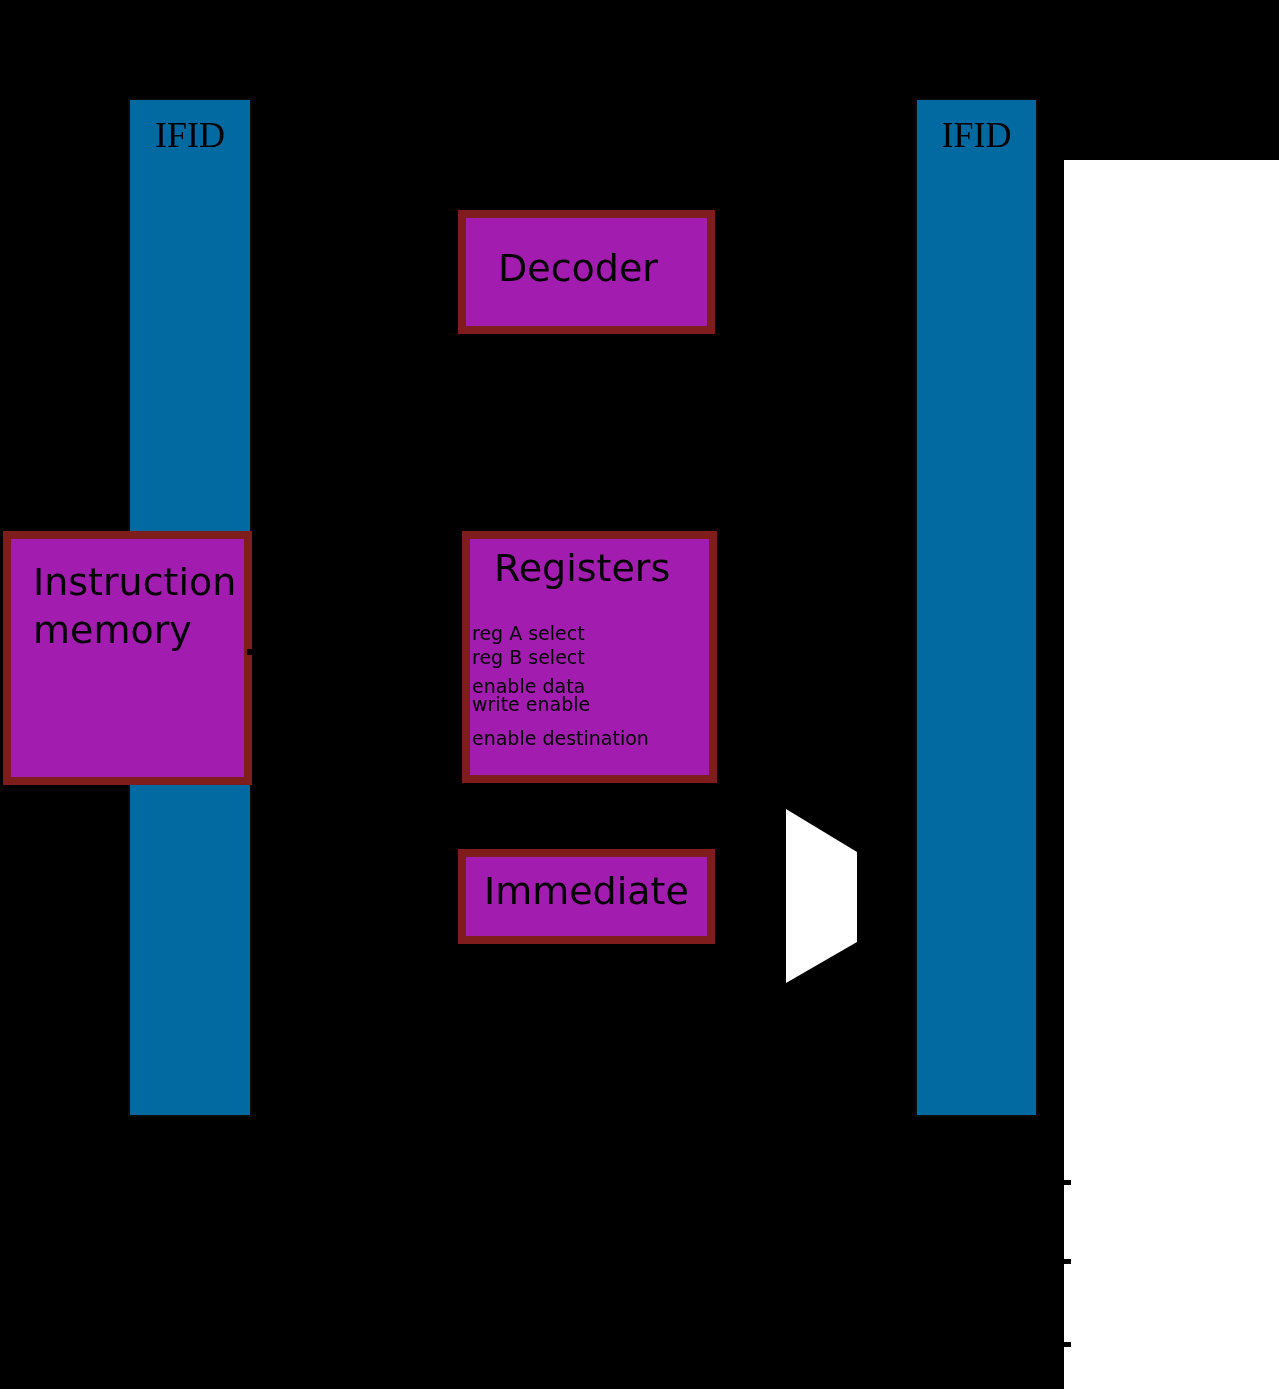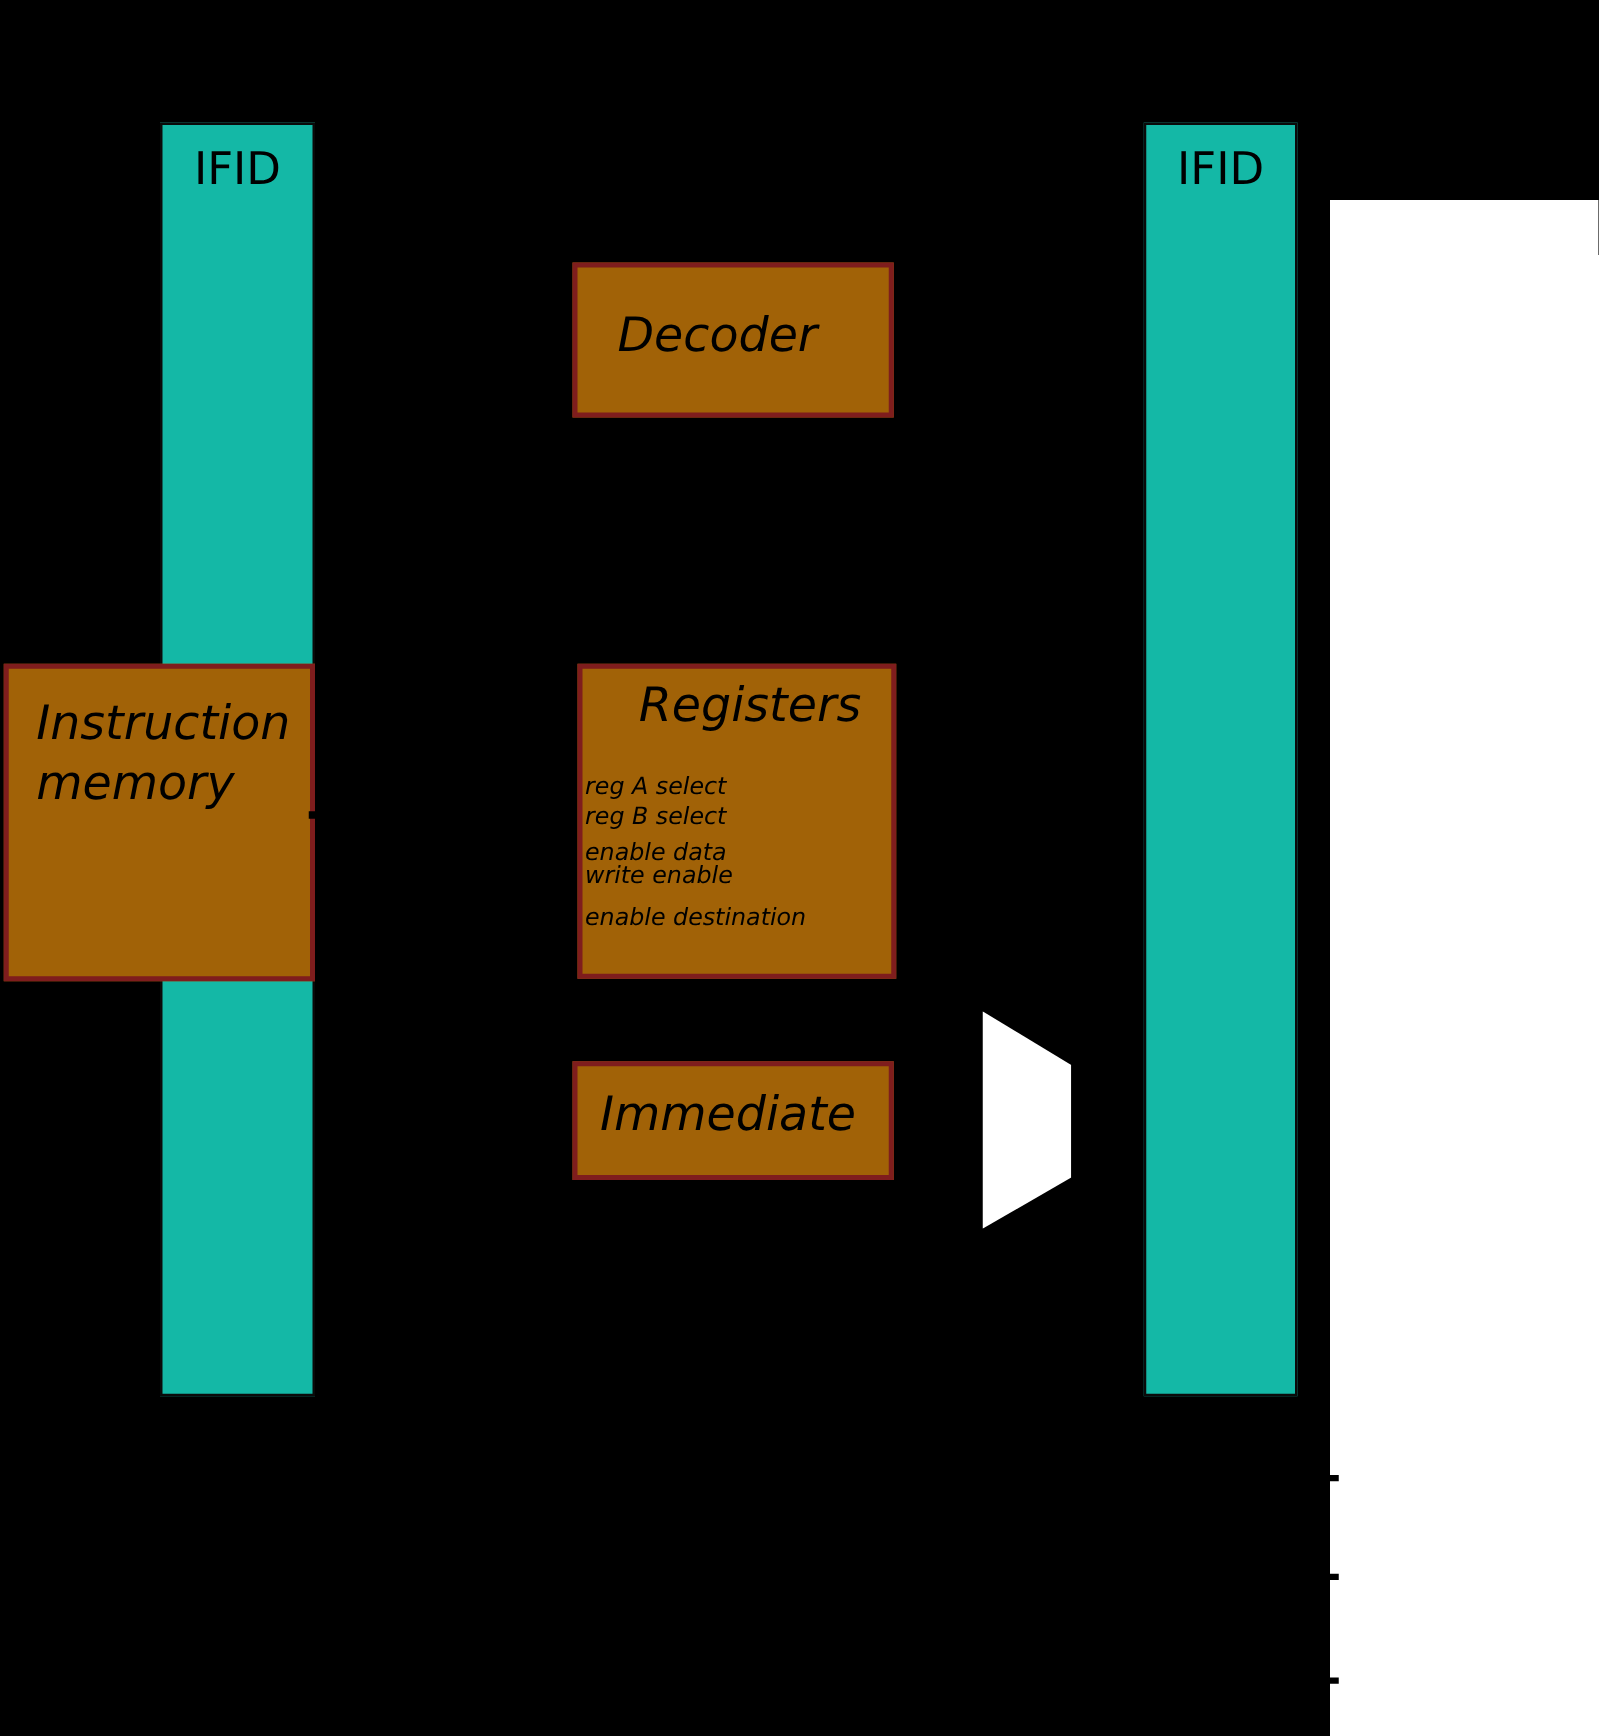--- a/index.html
+++ b/index.html
@@ -20,41 +20,41 @@
 
   
   .white-panel {
     left: 1064px; top: 160px;
     width: 215px; height: 1229px;
     background: #ffffff;
   }
 
   
   .stage-bar {
-    background: #14b8a6;
+    background: #0369a1;
     border: 2px solid #0a0a0a;
     box-sizing: border-box;
     text-align: center;
+    font-family: Liberation Serif, serif;
   }
   .stage-bar .bar-label {
     display: block;
     margin-top: 16px;
     font-size: 36px;
     line-height: 1.1;
     color: #000;
   }
   #ifid-bar { left: 128px; top: 98px;  width: 124px; height: 1019px; }
   #idex-bar { left: 915px; top: 98px;  width: 123px; height: 1019px; }
 
   
   .block {
-    background: #a16207;
-    border: 4px solid #7f1d1d;
+    background: #a21caf;
+    border: 8px solid #7f1d1d;
     box-sizing: border-box;
-    font-style: italic;
   }
   .block .block-title {
     font-size: 38px;
     line-height: 1.25;
     color: #000;
   }
 
   #decoder-block {
     left: 458px; top: 210px; width: 257px; height: 124px;
     display: flex; align-items: center;
@@ -67,21 +67,20 @@
   }
   #instruction-memory-block .block-title {
     padding: 20px 29px 0 22px;
   }
 
   #registers-block {
     left: 462px; top: 531px; width: 255px; height: 252px;
   }
   #registers-block .block-title {
     padding: 6px 0 0 24px;
-    margin-left: 21px;
   }
   .port-label {
     position: absolute;
     left: 2px;
     font-size: 19px;
     line-height: 20px;
     color: #000;
     white-space: nowrap;
     text-align: right;
   }

